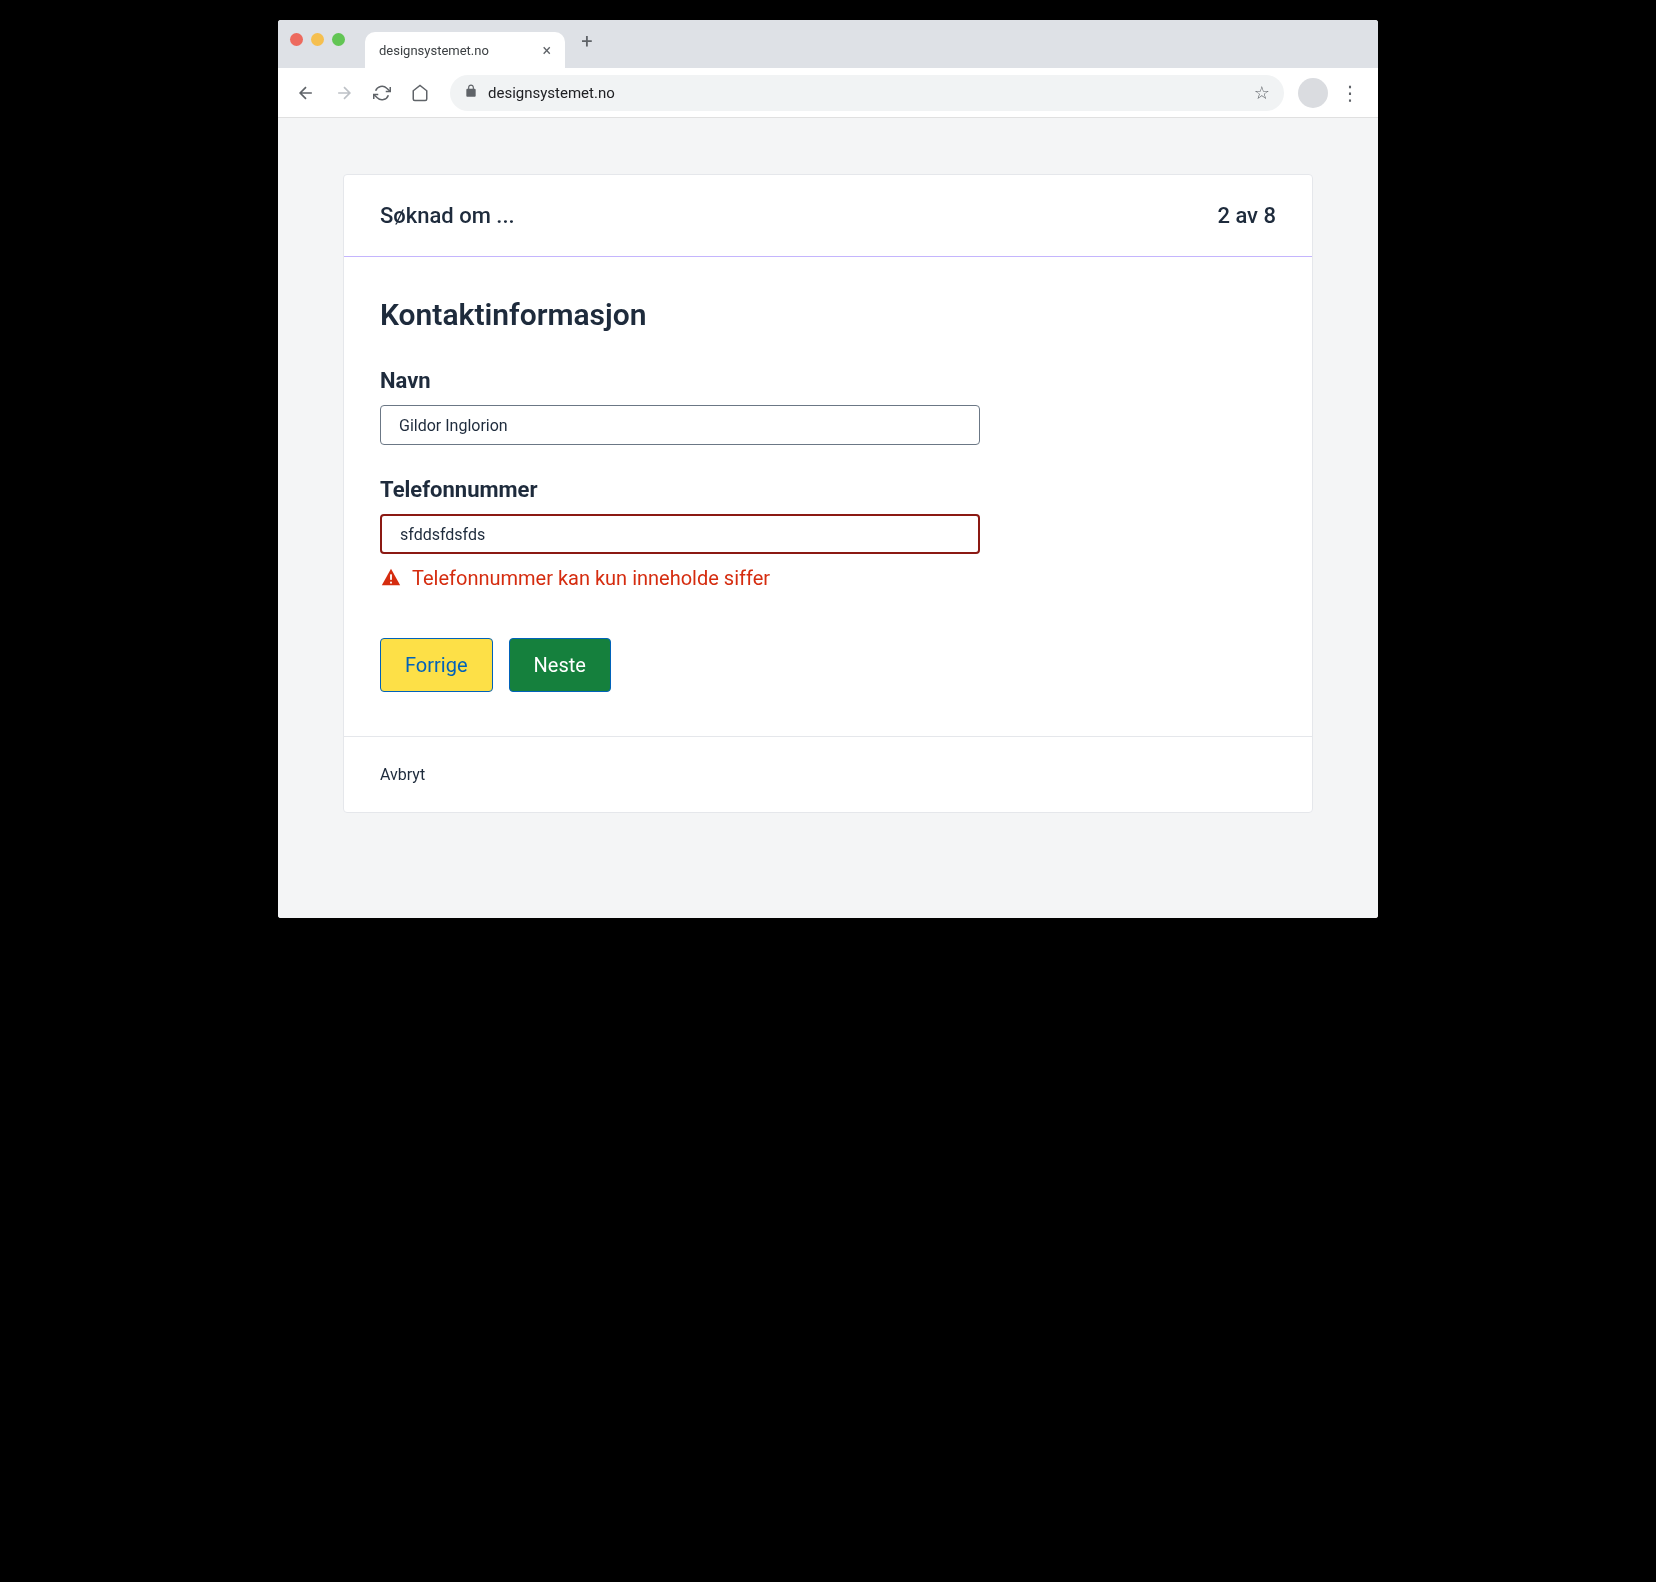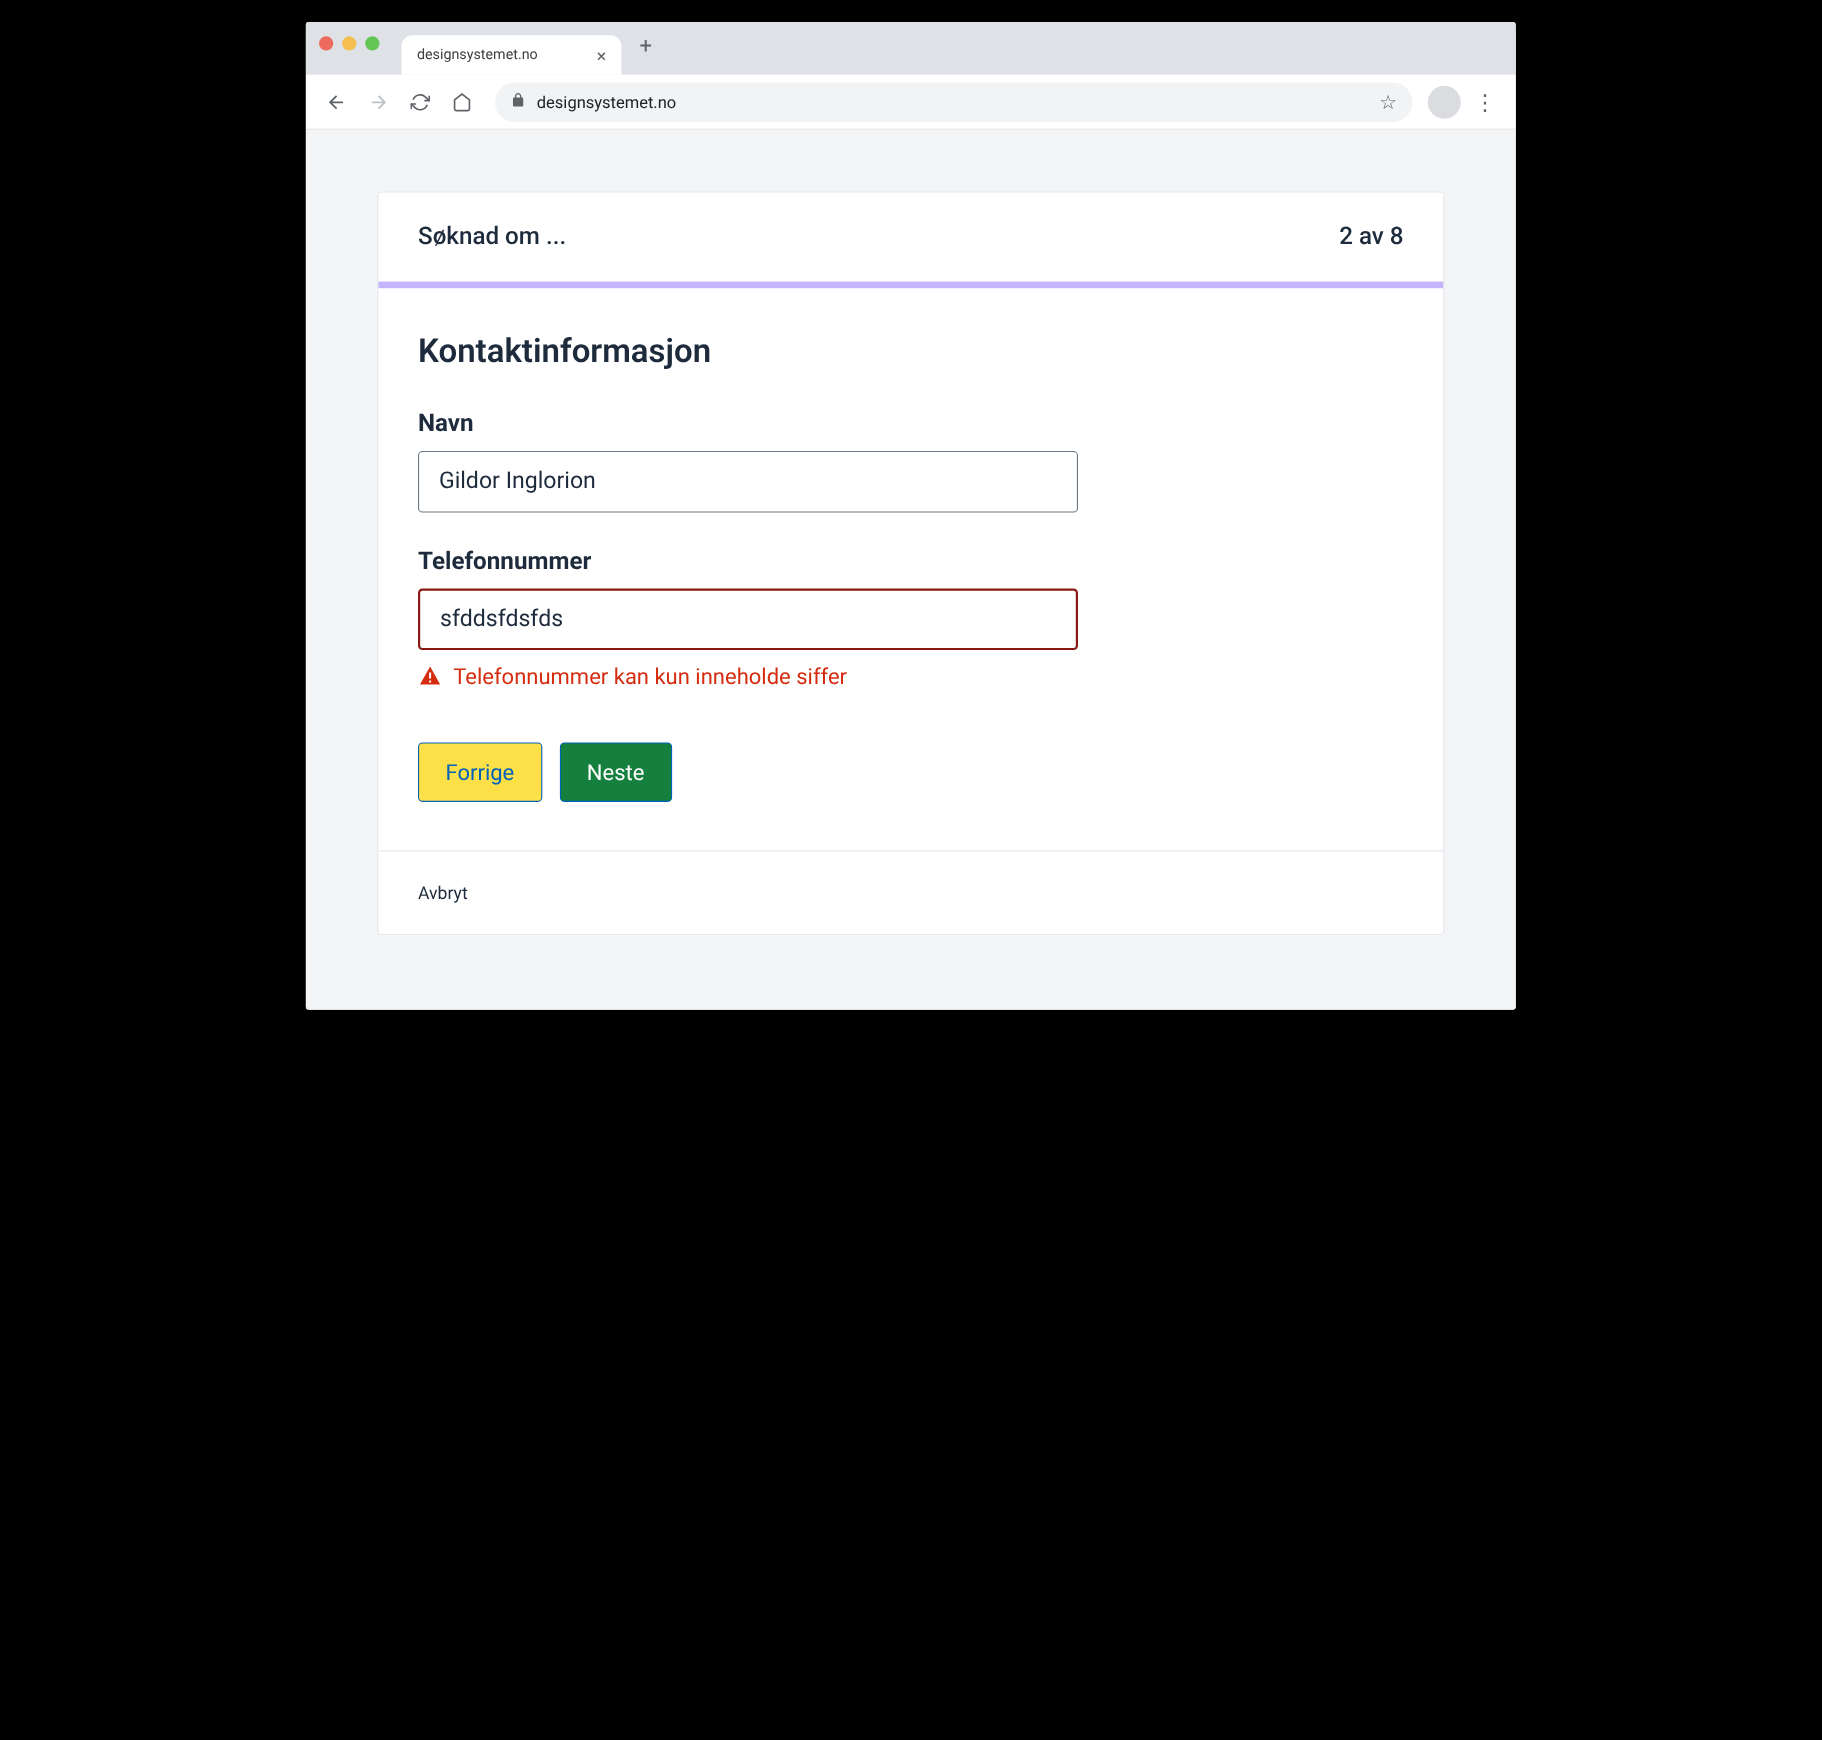--- a/index.html
+++ b/index.html
@@ -165,21 +165,21 @@
       max-width: 970px;
       margin: 0 auto;
       border: 1px solid #e5e7eb;
       border-radius: 4px;
     }
     .card-header {
       display: flex;
       justify-content: space-between;
       align-items: center;
       padding: 28px 36px;
-      border-bottom: 6px solid #c4b5fd;
+      border-bottom: 1px solid #c4b5fd;
     }
     .card-title {
       font-size: 22px;
       font-weight: 500;
       color: #1e2b3c;
     }
     .card-step {
       font-size: 22px;
       font-weight: 500;
       color: #1e2b3c;
@@ -199,23 +199,23 @@
     .form-label {
       display: block;
       font-size: 22px;
       font-weight: 700;
       color: #1e2b3c;
       margin-bottom: 12px;
     }
     .form-input {
       width: 600px;
       max-width: 100%;
-      height: 56px;
+      height: 40px;
       padding: 0 18px;
-      font-size: 21px;
+      font-size: 16px;
       border: 1px solid #6b7785;
       border-radius: 4px;
       color: #1e2b3c;
       font-family: inherit;
     }
     .form-input.error {
       border: 2px solid #8b1913;
     }
     .error-message {
       display: flex;

